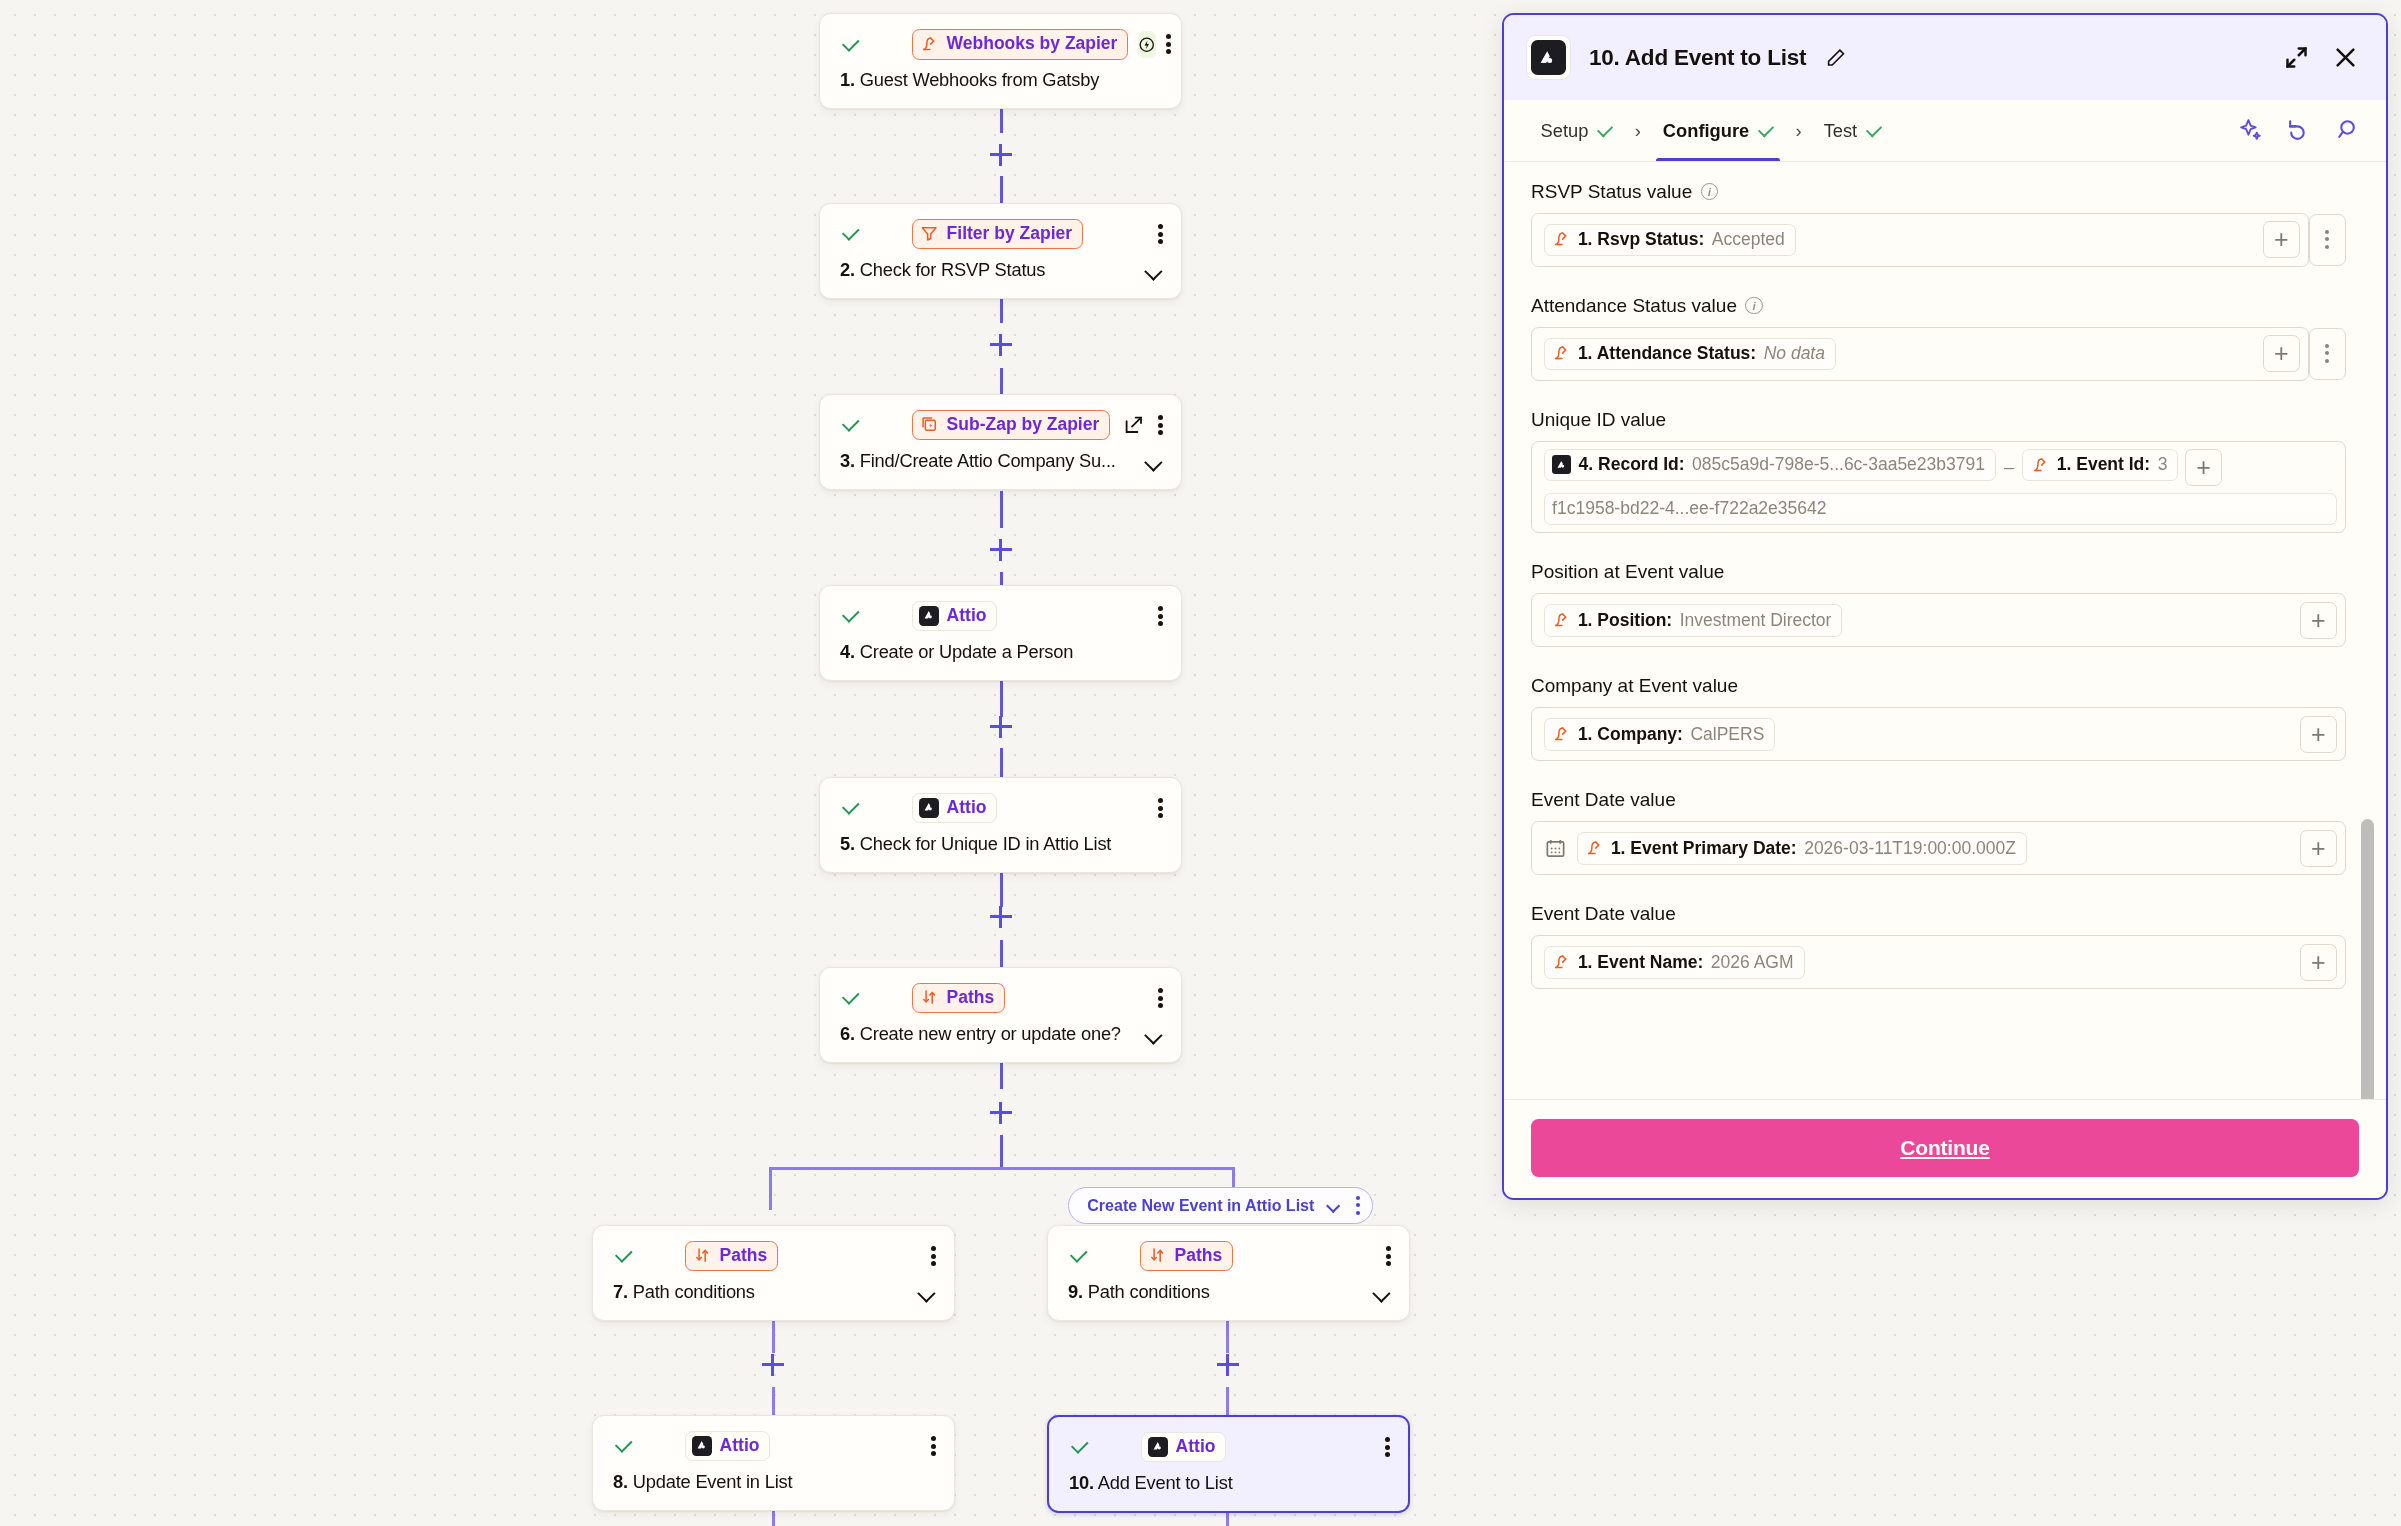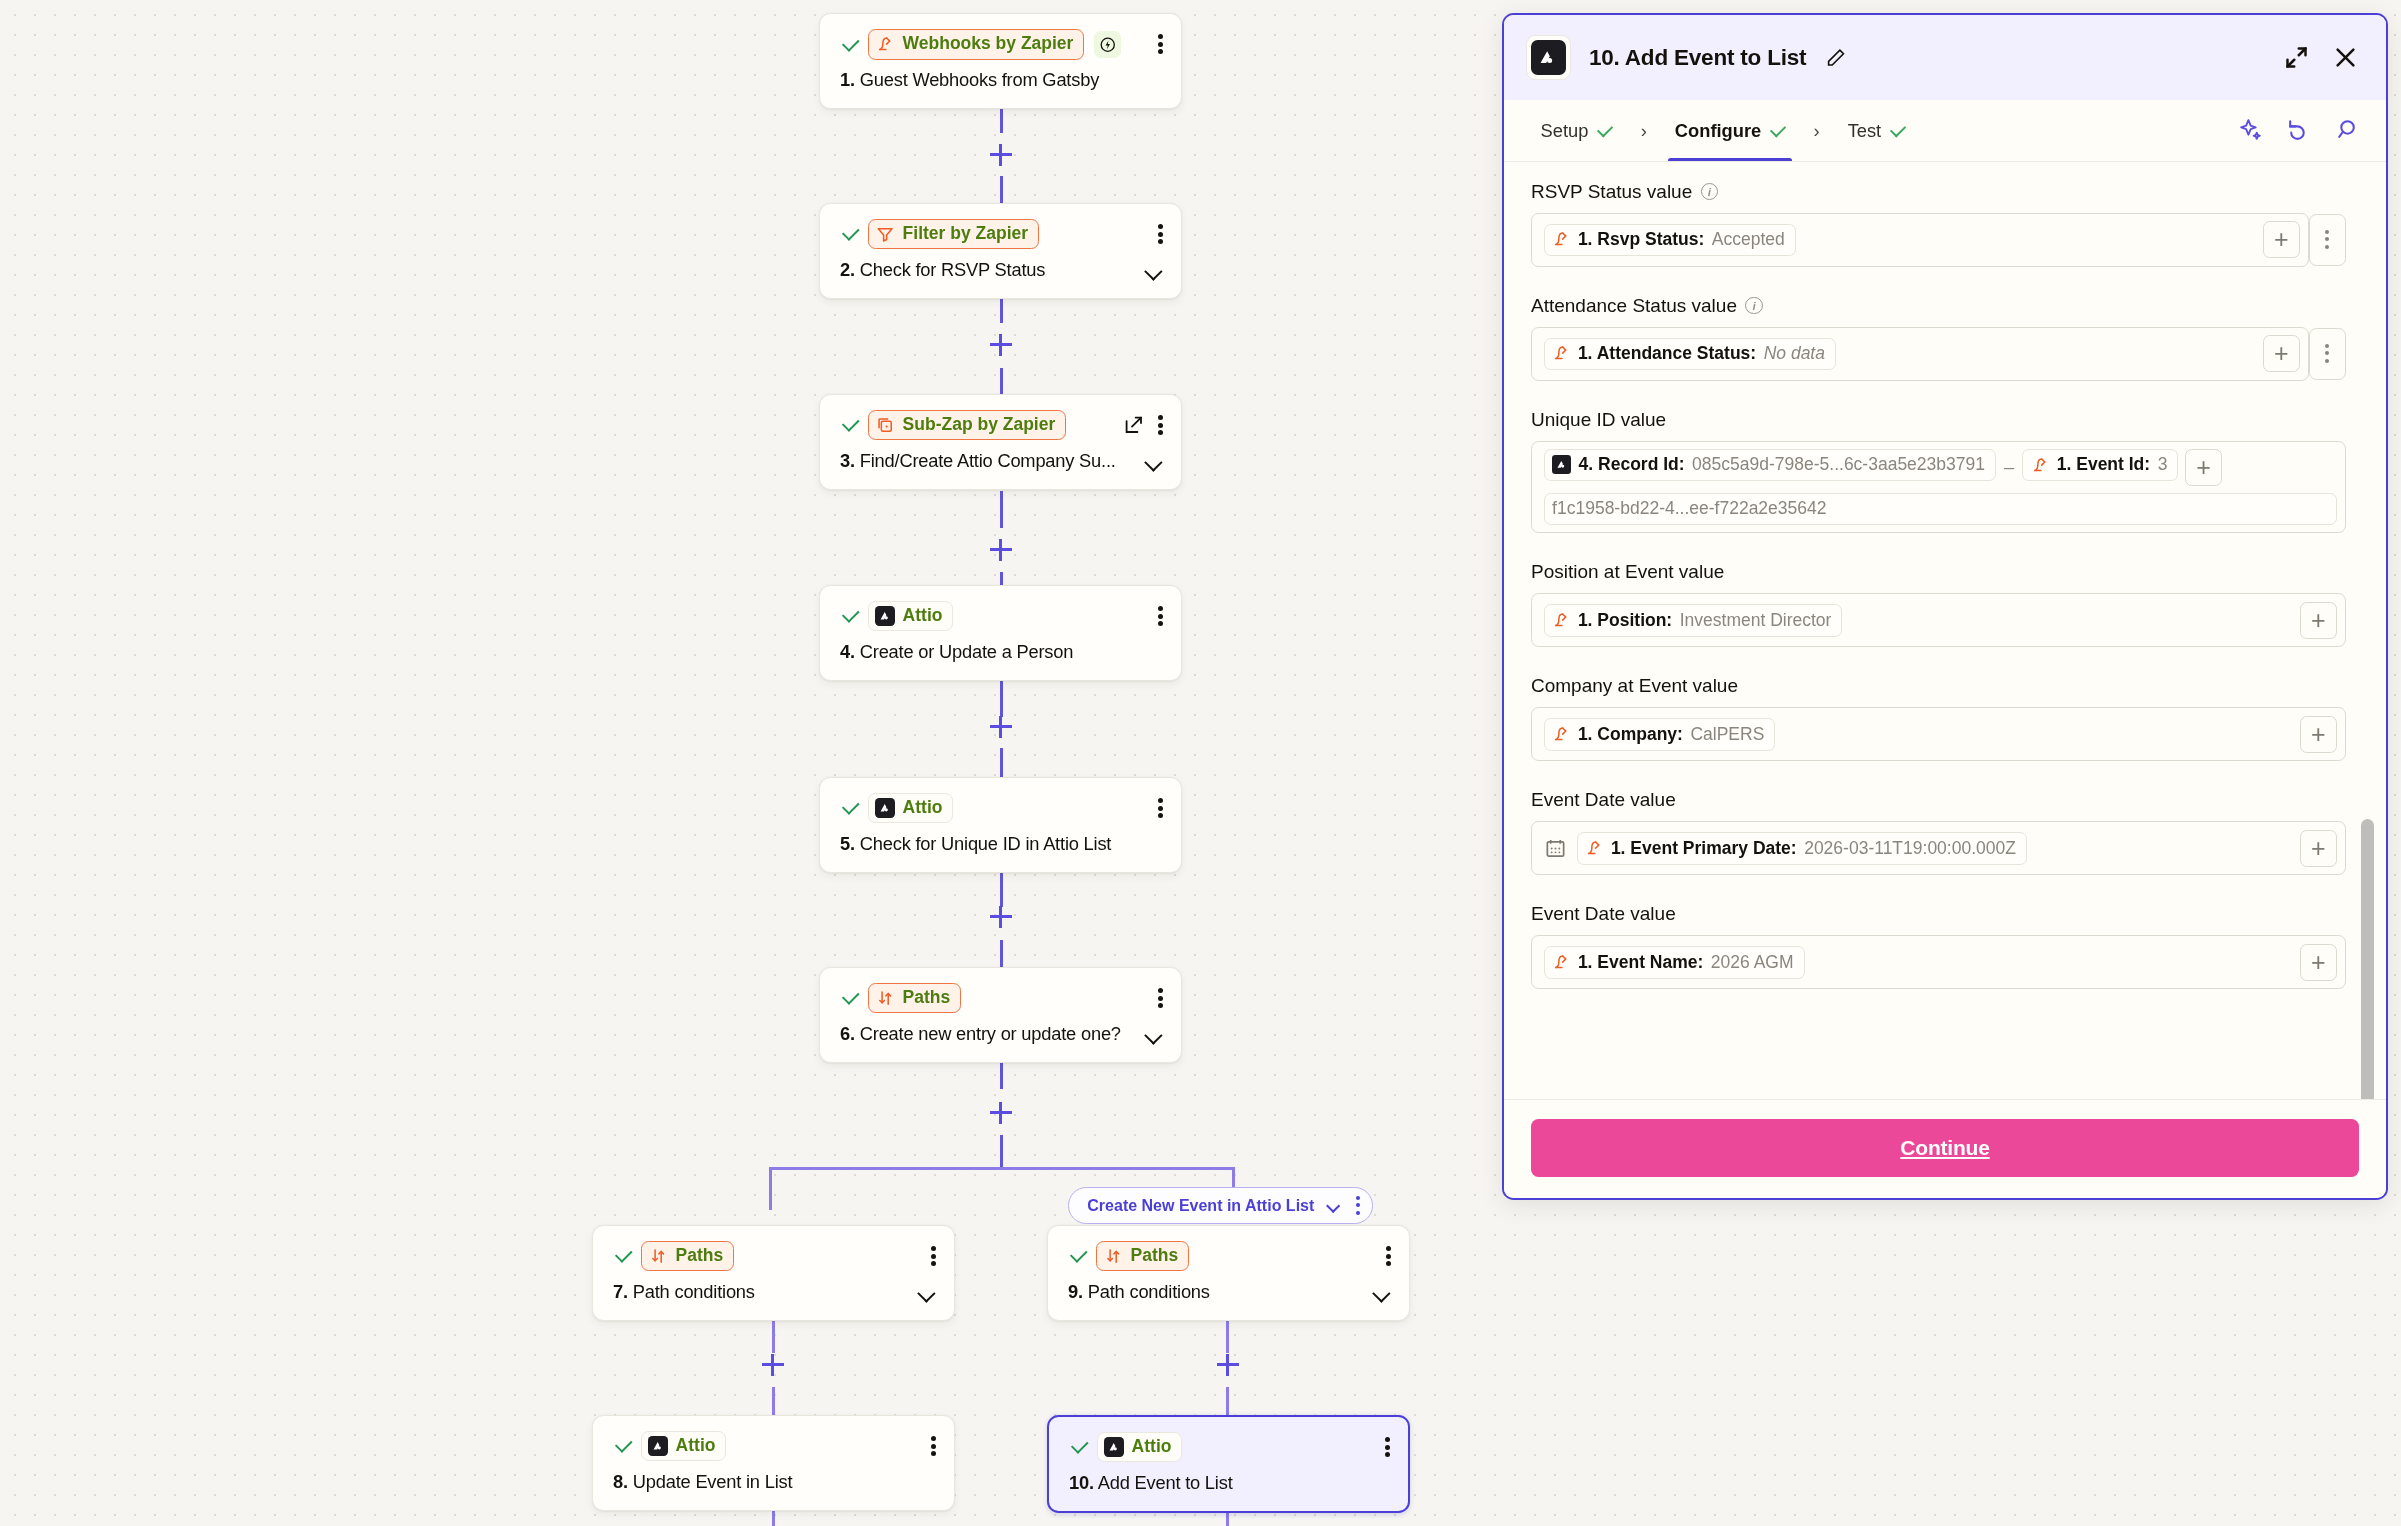--- a/index.html
+++ b/index.html
@@ -37,24 +37,25 @@
     width: 18.3px; height: 18.3px; flex: none;
     display: inline-block; position: relative;
   }
   .check::before {
     content: ""; position: absolute;
     left: 2.5px; top: 2.5px; width: 13.3px; height: 7.5px;
     border-left: 2.5px solid #219653; border-bottom: 2.5px solid #219653;
     transform: rotate(-45deg);
   }
   .app-chip {
-    display: inline-flex; align-items: flex-end; gap: 7.5px;
+    display: inline-flex; align-items: center; gap: 7.5px;
     border-radius: 7.5px; padding: 3.3px 10px 4.2px 5.8px;
-    font-size: 17.5px; font-weight: 700; color: #4d7c0f;
+    font-size: 17.5px; font-weight: 700; color: #6d28d9;
     white-space: nowrap;
+    margin-left: 44px;
   }
   .app-chip.orange { background: #fff2e9; border: 1.2px solid #ef7544; }
   .app-chip.plain  { background: #fffdf8; border: 1.2px solid #eae7de; }
   .mini-logo {
     width: 20px; height: 20px; border-radius: 4.2px; flex: none;
     display: inline-flex; align-items: center; justify-content: center;
   }
   .mini-logo.attio { background: #1d1d21; }
   .mini-logo.attio svg { width: 12.5px; height: 12.5px; }
   .mini-logo.zapsvg svg { width: 18.3px; height: 18.3px; }
@@ -144,21 +145,21 @@
   .head-logo .sq { width: 35px; height: 35px; border-radius: 6.7px; background: #1d1d21;
                    display: flex; align-items: center; justify-content: center; }
   .head-logo svg { width: 20px; height: 20px; }
   .head-title { font-size: 22.5px; font-weight: 700; color: #15110c; letter-spacing: -0.2px; }
   .head-icons { margin-left: auto; display: flex; align-items: center; gap: 21.6px; }
   .ic-btn { width: 27px; height: 27px; cursor: pointer; color: #15110c; }
   .ic-btn svg { width: 100%; height: 100%; }
 
   .tabbar {
     height: 62px; flex: none; display: flex; align-items: center;
-    gap: 8px; padding: 0 27px 0 25px; background: #fffdf8;
+    gap: 2px; padding: 0 27px 0 25px; background: #fffdf8;
     border-bottom: 0.8px solid #eeebe3; position: relative;
   }
   .tab {
     display: flex; align-items: center; gap: 8.3px;
     font-size: 18.3px; color: #32302b; padding: 0 11.6px; height: 100%;
     cursor: pointer; position: relative;
   }
   .tab.active { font-weight: 700; color: #15110c; }
   .tab.active::after {
     content: ""; position: absolute; left: 5px; right: 5px; bottom: 0; height: 3.3px;

